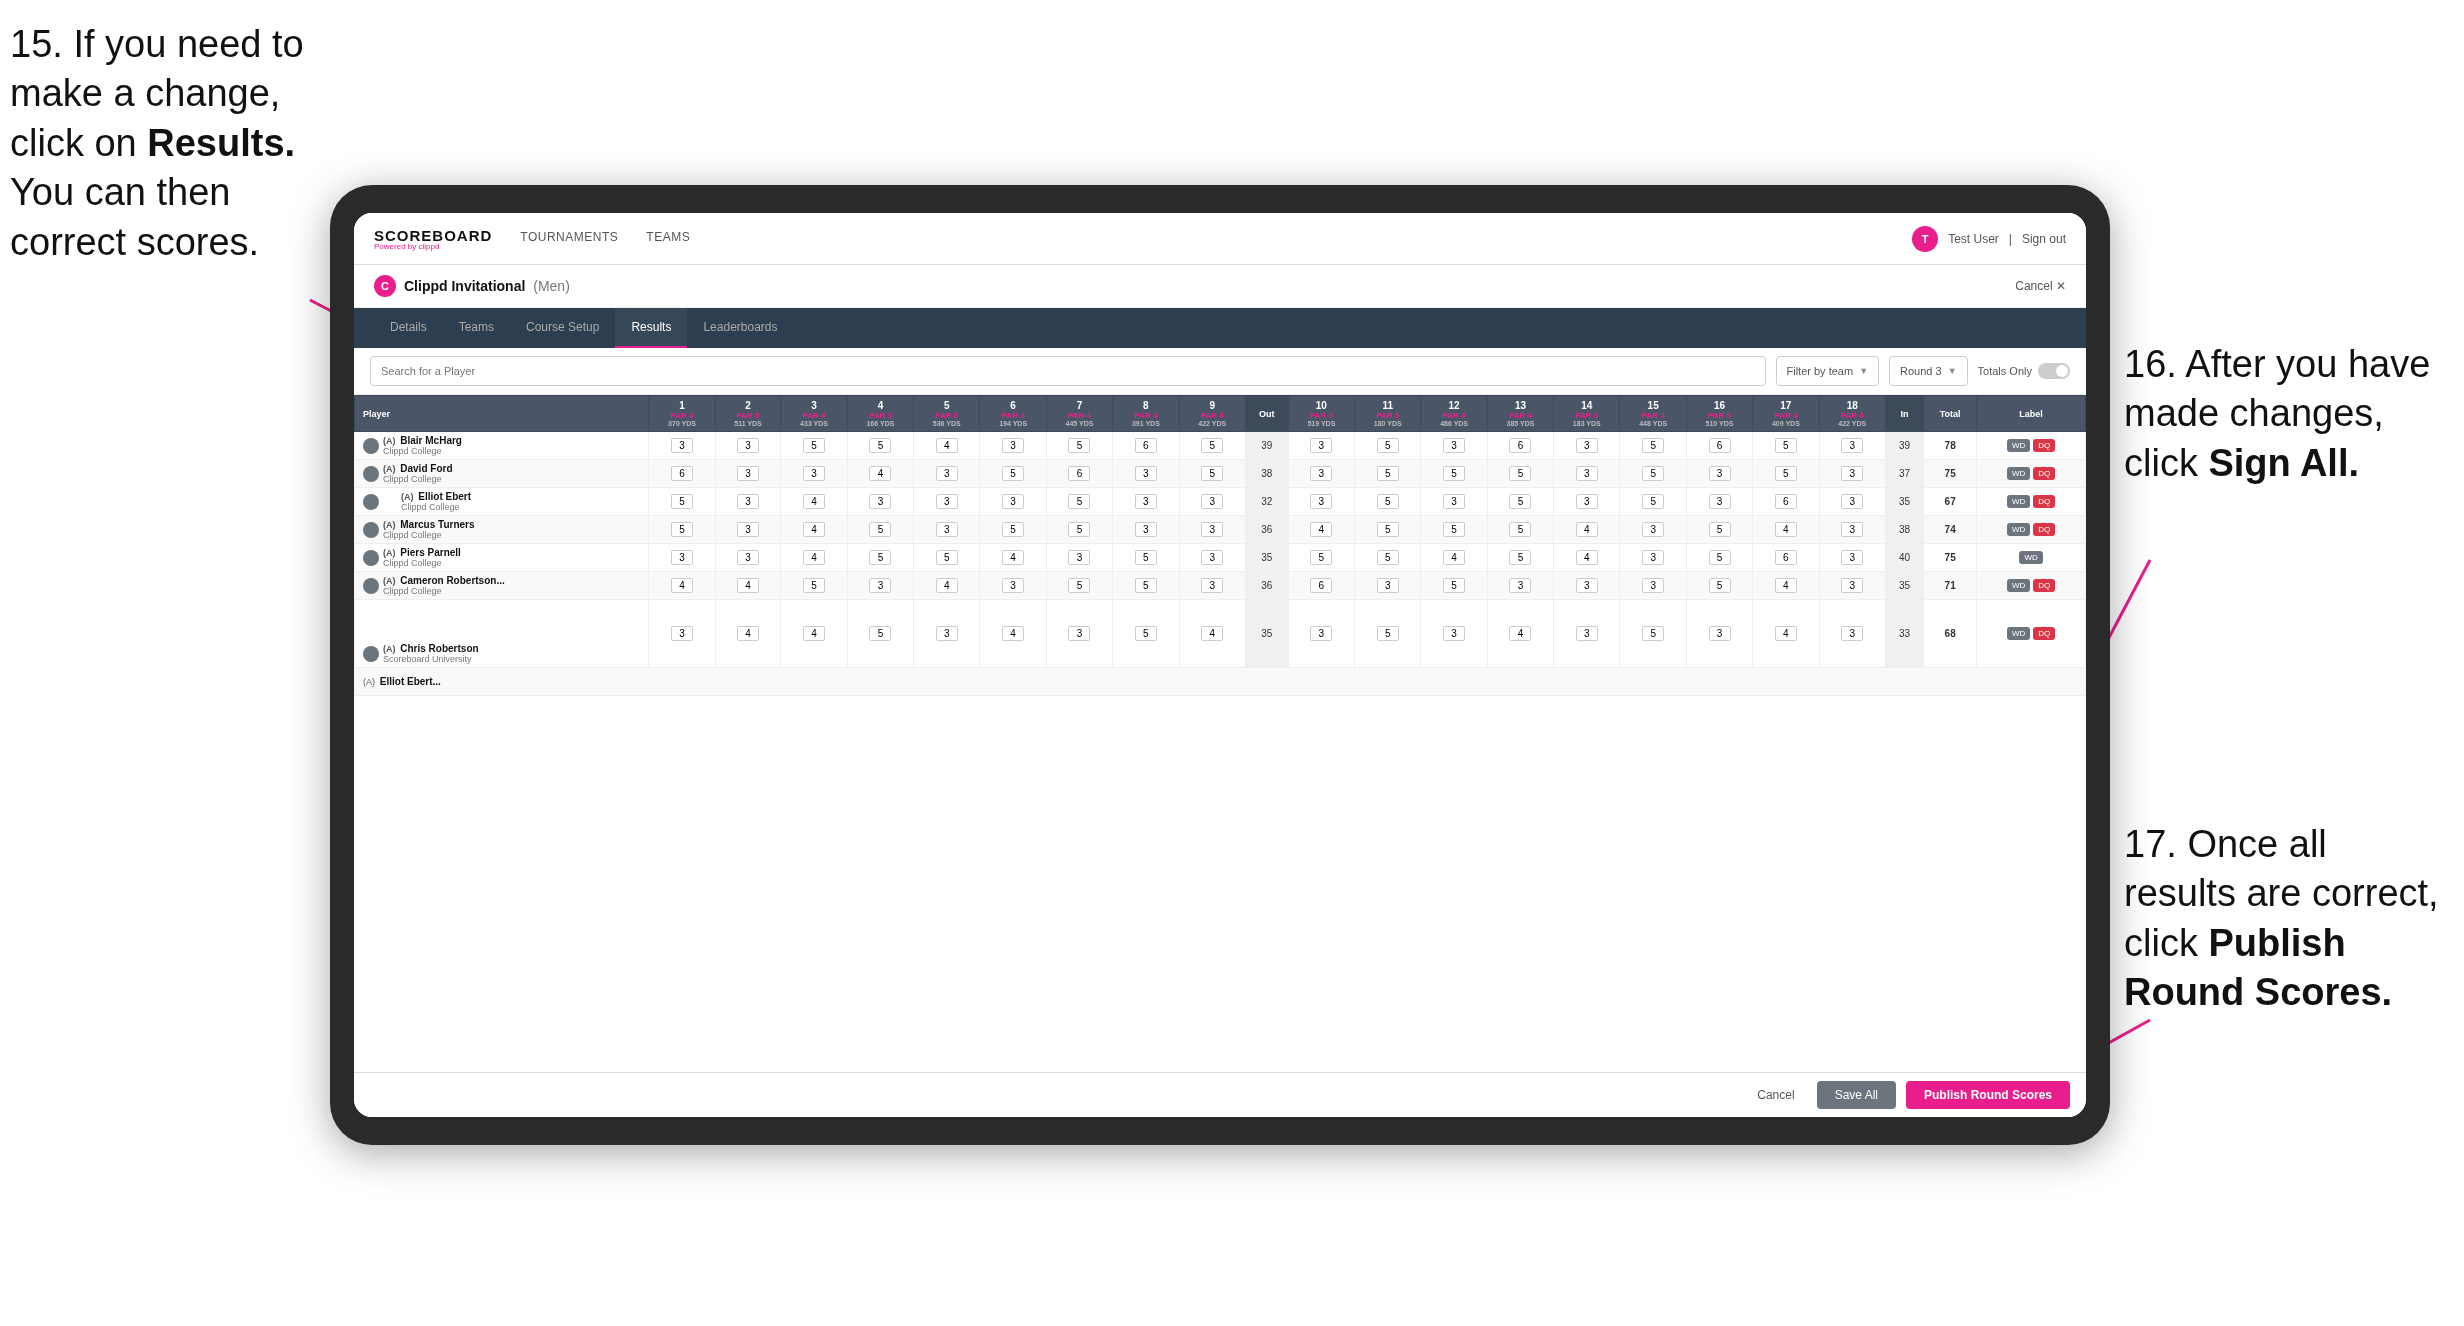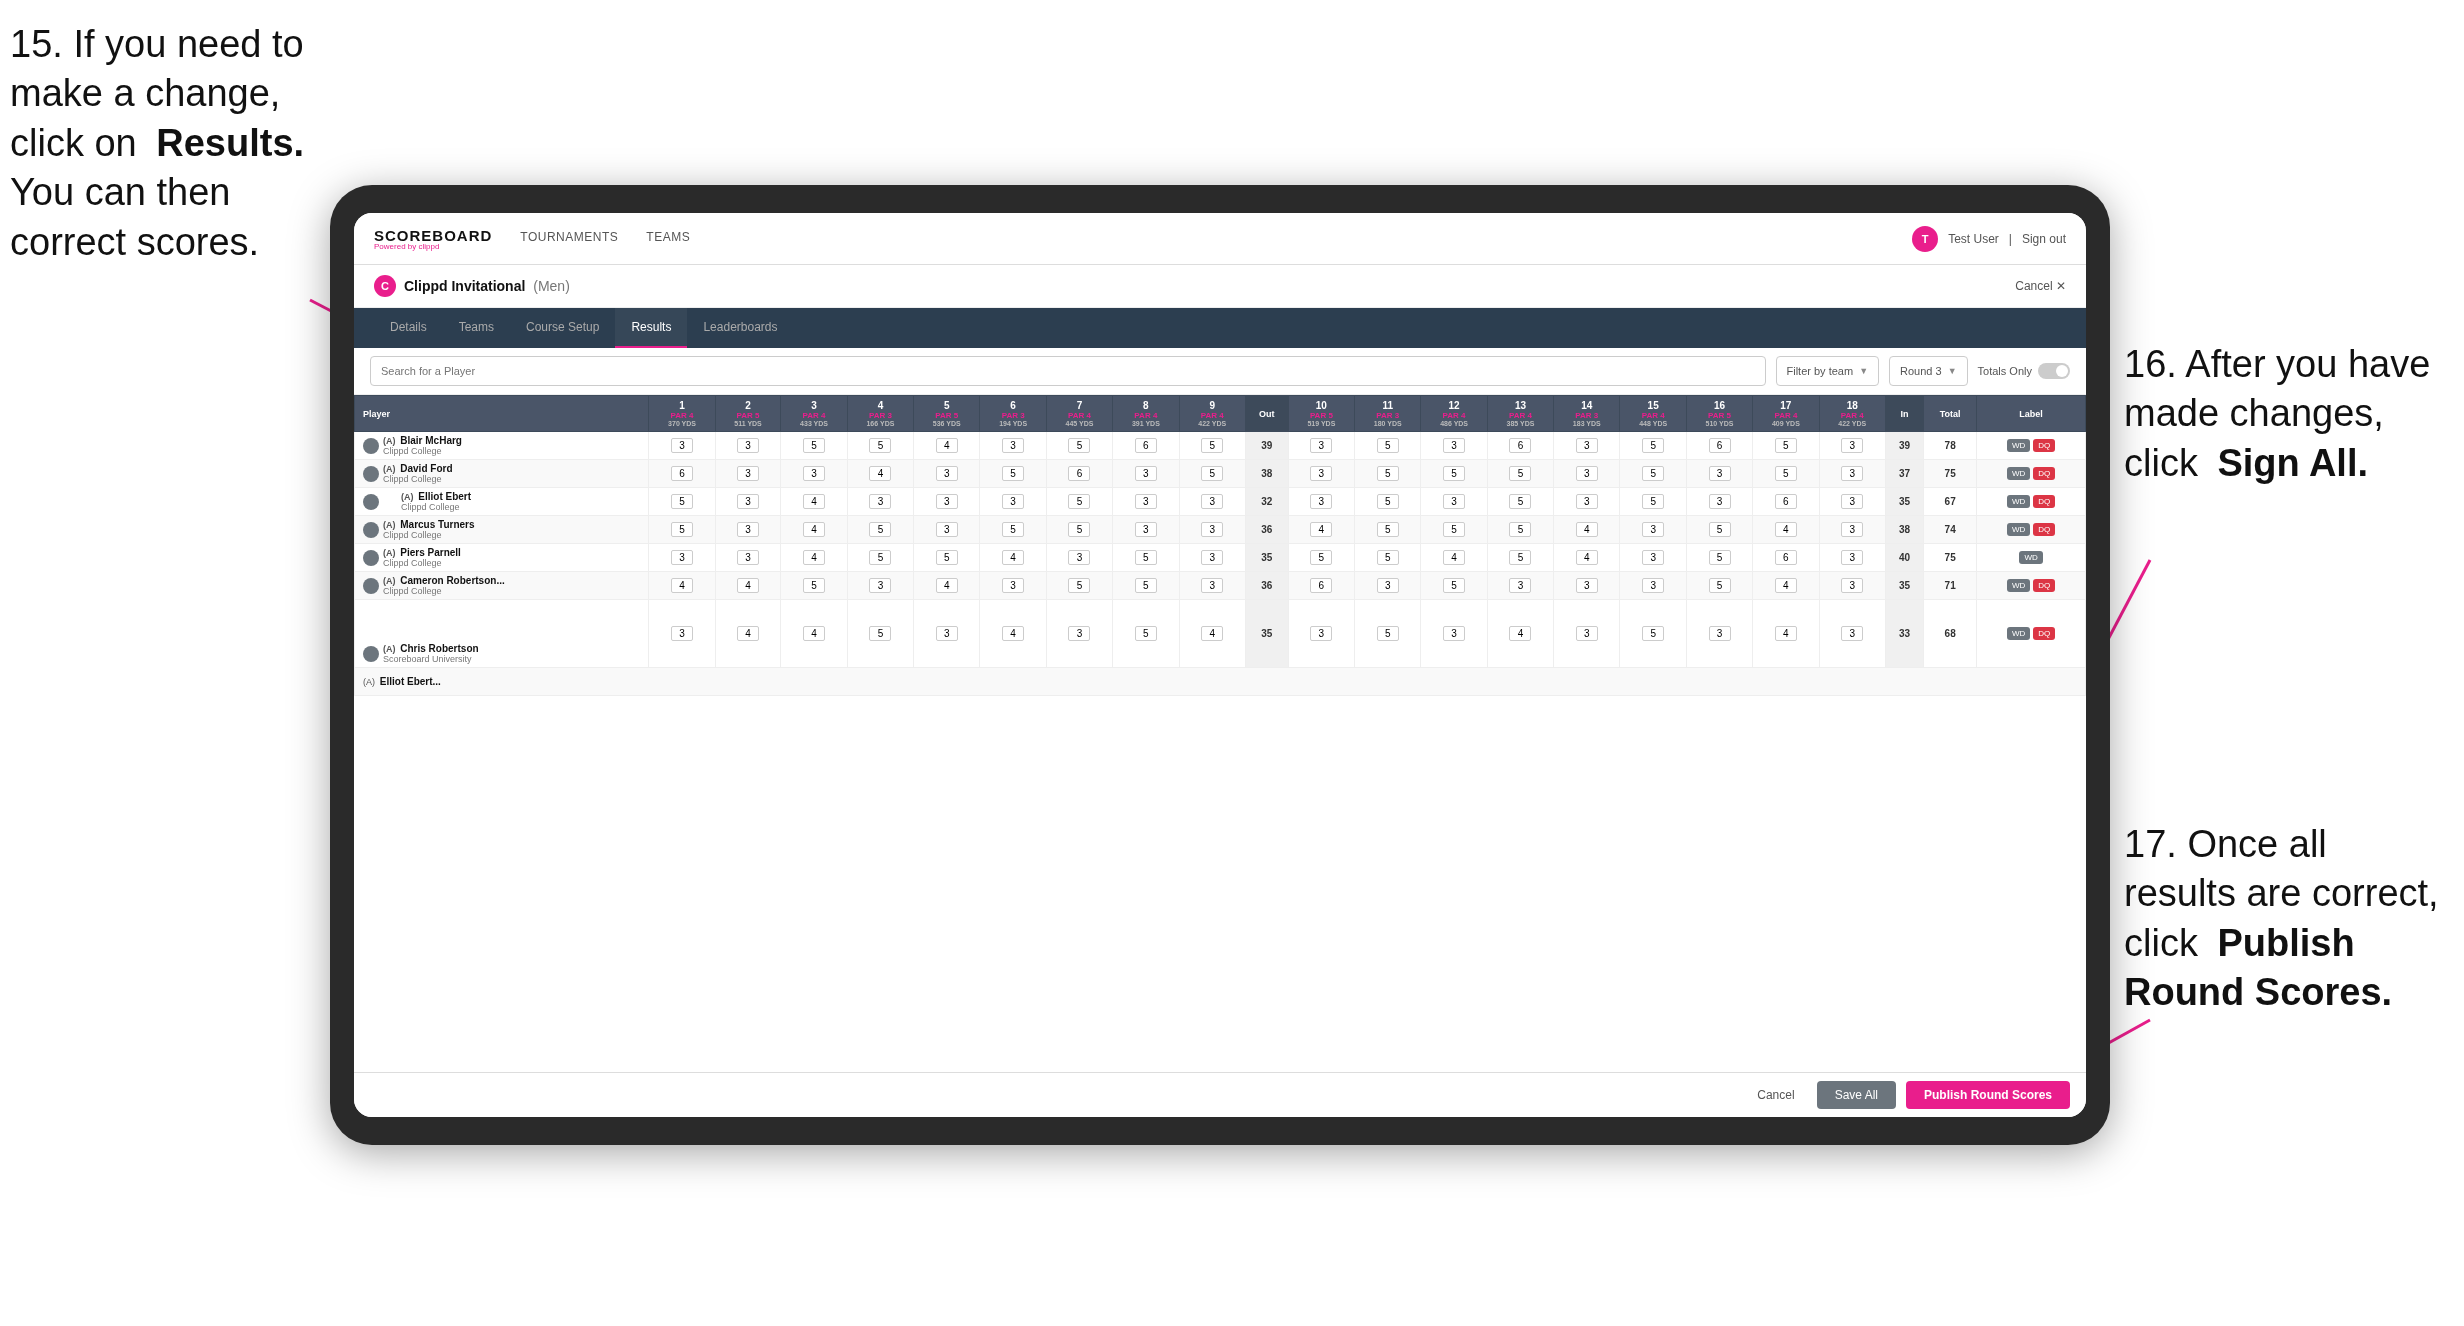--- a/index.html
+++ b/index.html
@@ -33,21 +33,21 @@
     }
     .instruction-right-2 {
       position: absolute;
       right: 20px;
       top: 820px;
       width: 320px;
       font-size: 38px;
       line-height: 1.3;
       color: #111;
     }
-    .bold { font-weight: bold; margin-left: 9px; }
+    .bold { font-weight: bold; }
 
     
     .arrows-svg {
       position: absolute;
       top: 0; left: 0;
       width: 2464px;
       height: 1326px;
       pointer-events: none;
     }
 
@@ -300,21 +300,21 @@
     .player-row:nth-child(even) td { background: #f9f9f9; }
     .player-name { font-weight: 600; font-size: 10px; color: #111; }
     .player-school { font-size: 9px; color: #777; }
     .player-tag {
       display: inline-block;
       font-size: 9px;
       color: #555;
       margin-right: 2px;
     }
     .total-cell { font-weight: bold; font-size: 10px; }
-    .out-in-cell { font-weight: bold; background: #f0f0f0 !important; }
+    .out-in-cell { font-weight: normal; background: #f0f0f0 !important; }
     .wd-btn {
       background: #6c757d;
       color: #fff;
       border: none;
       border-radius: 3px;
       font-size: 8px;
       padding: 2px 5px;
       cursor: pointer;
     }
     .dq-btn {

